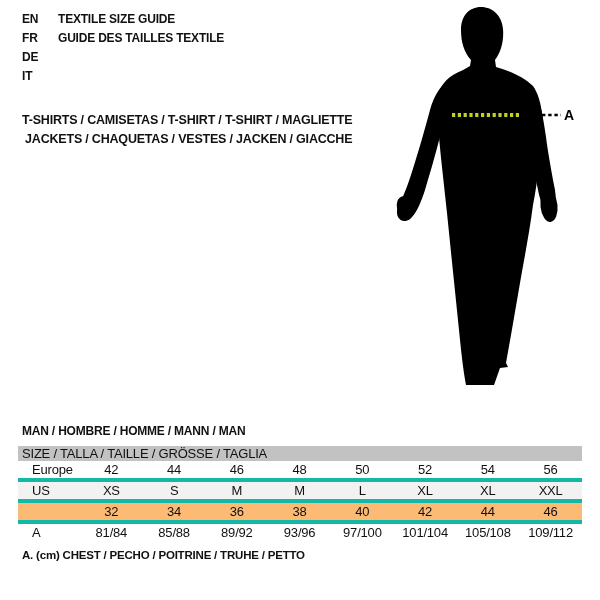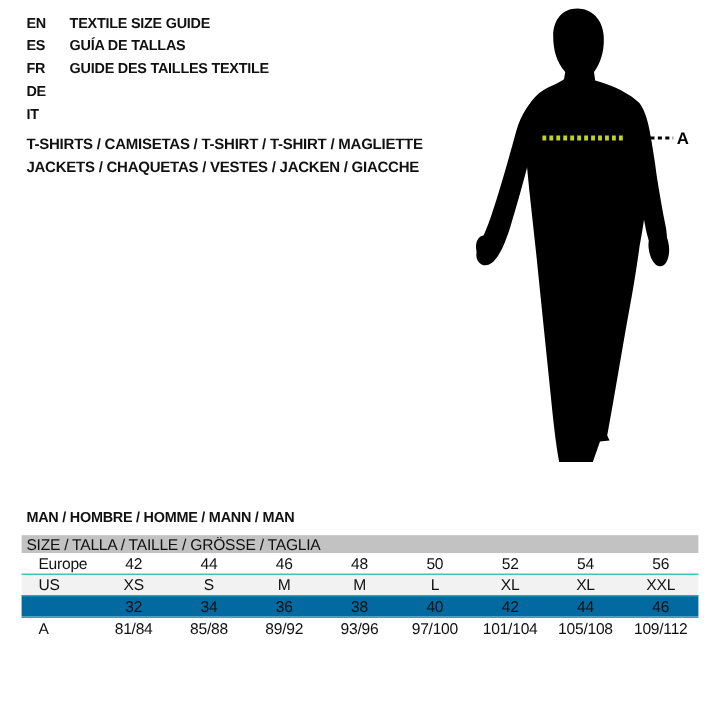--- a/index.html
+++ b/index.html
@@ -8,51 +8,47 @@
     font-family:"Liberation Sans",sans-serif;color:#111;overflow:hidden;
     letter-spacing:-0.2px;
   }
   
   .lang-block{position:absolute;left:22px;top:10px;}
   .lang-row{display:flex;line-height:19px;font-size:12px;font-weight:700;}
   .lang-code{width:36px;flex:0 0 36px;}
   .lang-label{white-space:nowrap;}
   
   .product-block{position:absolute;left:22px;top:111px;}
-  .product-line{font-size:12.5px;font-weight:700;line-height:19px;white-space:nowrap;}
+  .product-line{font-size:12.5px;font-weight:700;line-height:19px;white-space:nowrap;text-align:right;}
   
   .figure-wrap{position:absolute;left:385px;top:0;width:210px;height:395px;}
   
   .gender-line{position:absolute;left:22px;top:424px;font-size:12px;font-weight:700;}
   
   .size-table{position:absolute;left:18px;top:446px;width:564px;font-size:13px;}
   .t-header{background:#c2c2c2;height:15px;line-height:15px;padding-left:4px;}
   .t-row{display:grid;grid-template-columns:62px repeat(8,1fr);height:17px;line-height:17px;}
-  .t-row + .t-row{border-top:1px solid #14b8a6;}
+  .t-row + .t-row{border-top:4px solid #14b8a6;}
   .t-label{padding-left:4px;text-align:left;margin-left:10px;}
   .t-cell{text-align:center;}
   .row-us{background:#f2f2f2;}
-  .row-num{background:#0369a1;}
+  .row-num{background:#fdba74;}
   .row-europe,.row-a{background:#ffffff;}
   
   .footnote{position:absolute;left:22px;top:549px;font-size:11.5px;font-weight:700;}
 </style>
 </head>
 <body>
 
 <div class="page">
 
   <div class="lang-block">
     <div class="lang-row">
       <span class="lang-code">EN</span>
       <span class="lang-label">TEXTILE SIZE GUIDE</span>
-    </div>
-    <div class="lang-row">
-      <span class="lang-code">ES</span>
-      <span class="lang-label">GUÍA DE TALLAS</span>
     </div>
     <div class="lang-row">
       <span class="lang-code">FR</span>
       <span class="lang-label">GUIDE DES TAILLES TEXTILE</span>
     </div>
     <div class="lang-row">
       <span class="lang-code">DE</span>
     </div>
     <div class="lang-row">
       <span class="lang-code">IT</span>
@@ -171,14 +167,15 @@
       <div class="t-cell">85/88</div>
       <div class="t-cell">89/92</div>
       <div class="t-cell">93/96</div>
       <div class="t-cell">97/100</div>
       <div class="t-cell">101/104</div>
       <div class="t-cell">105/108</div>
       <div class="t-cell">109/112</div>
     </div>
   </div>
 
+  <div class="footnote">A. (cm) CHEST / PECHO / POITRINE / TRUHE / PETTO</div>
 
 </div>
 
 </body></html>

